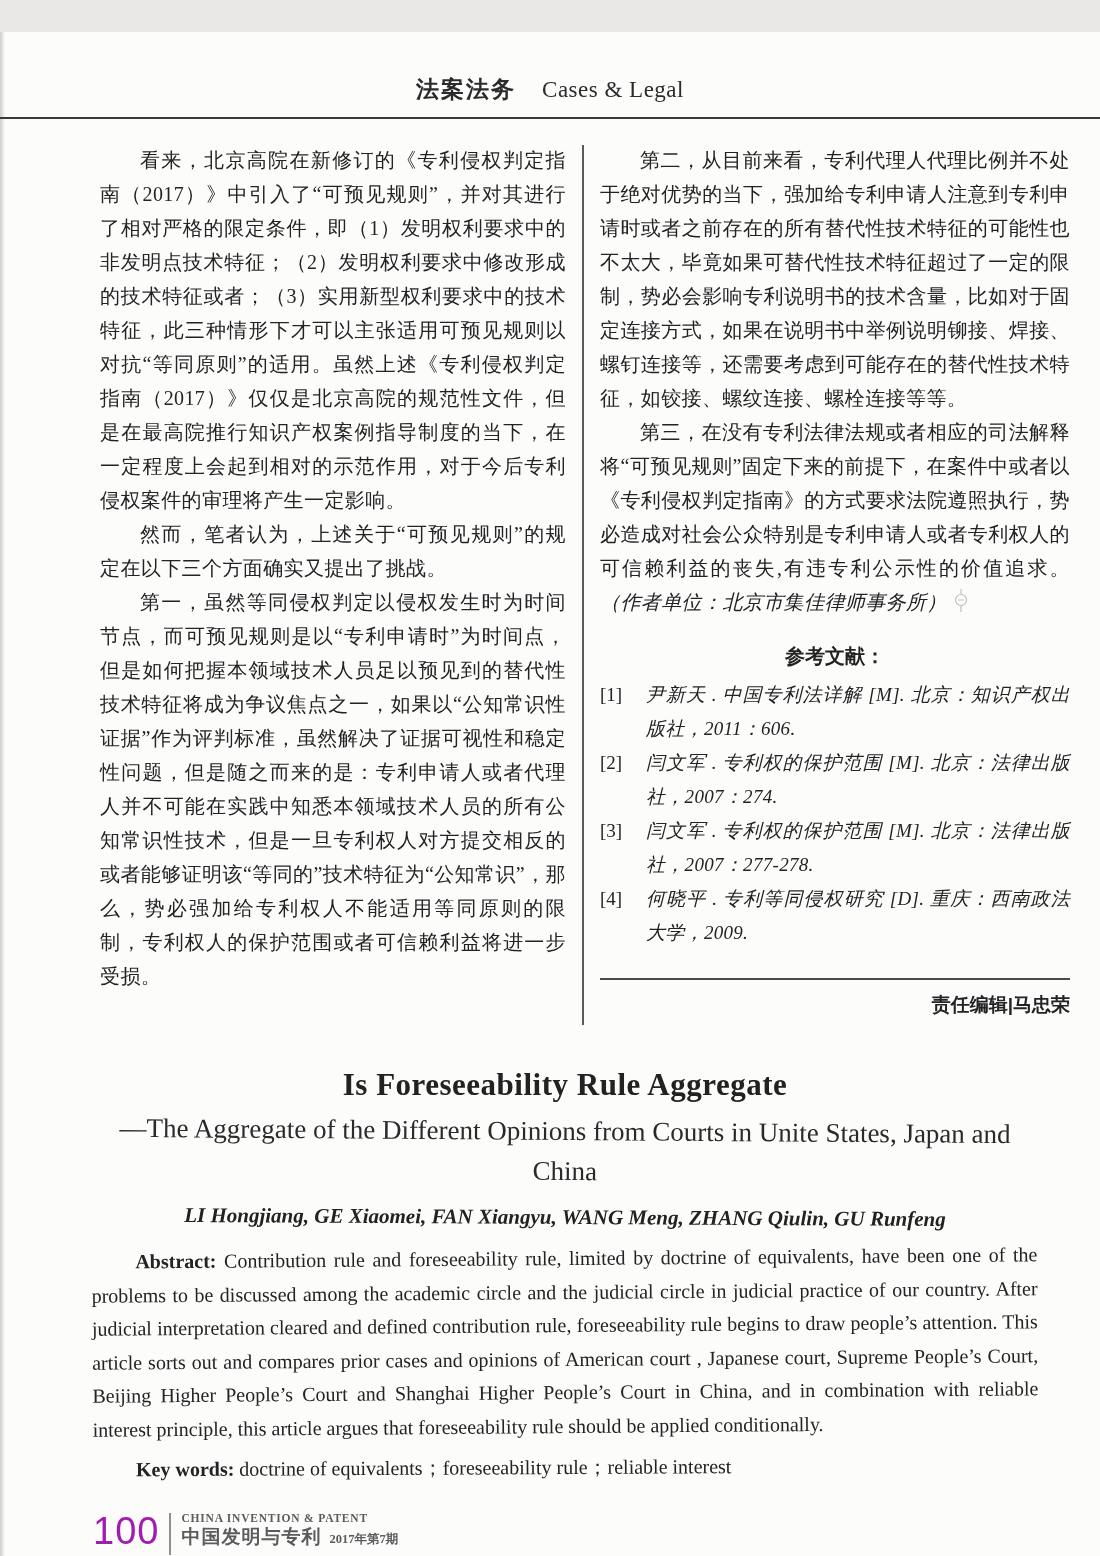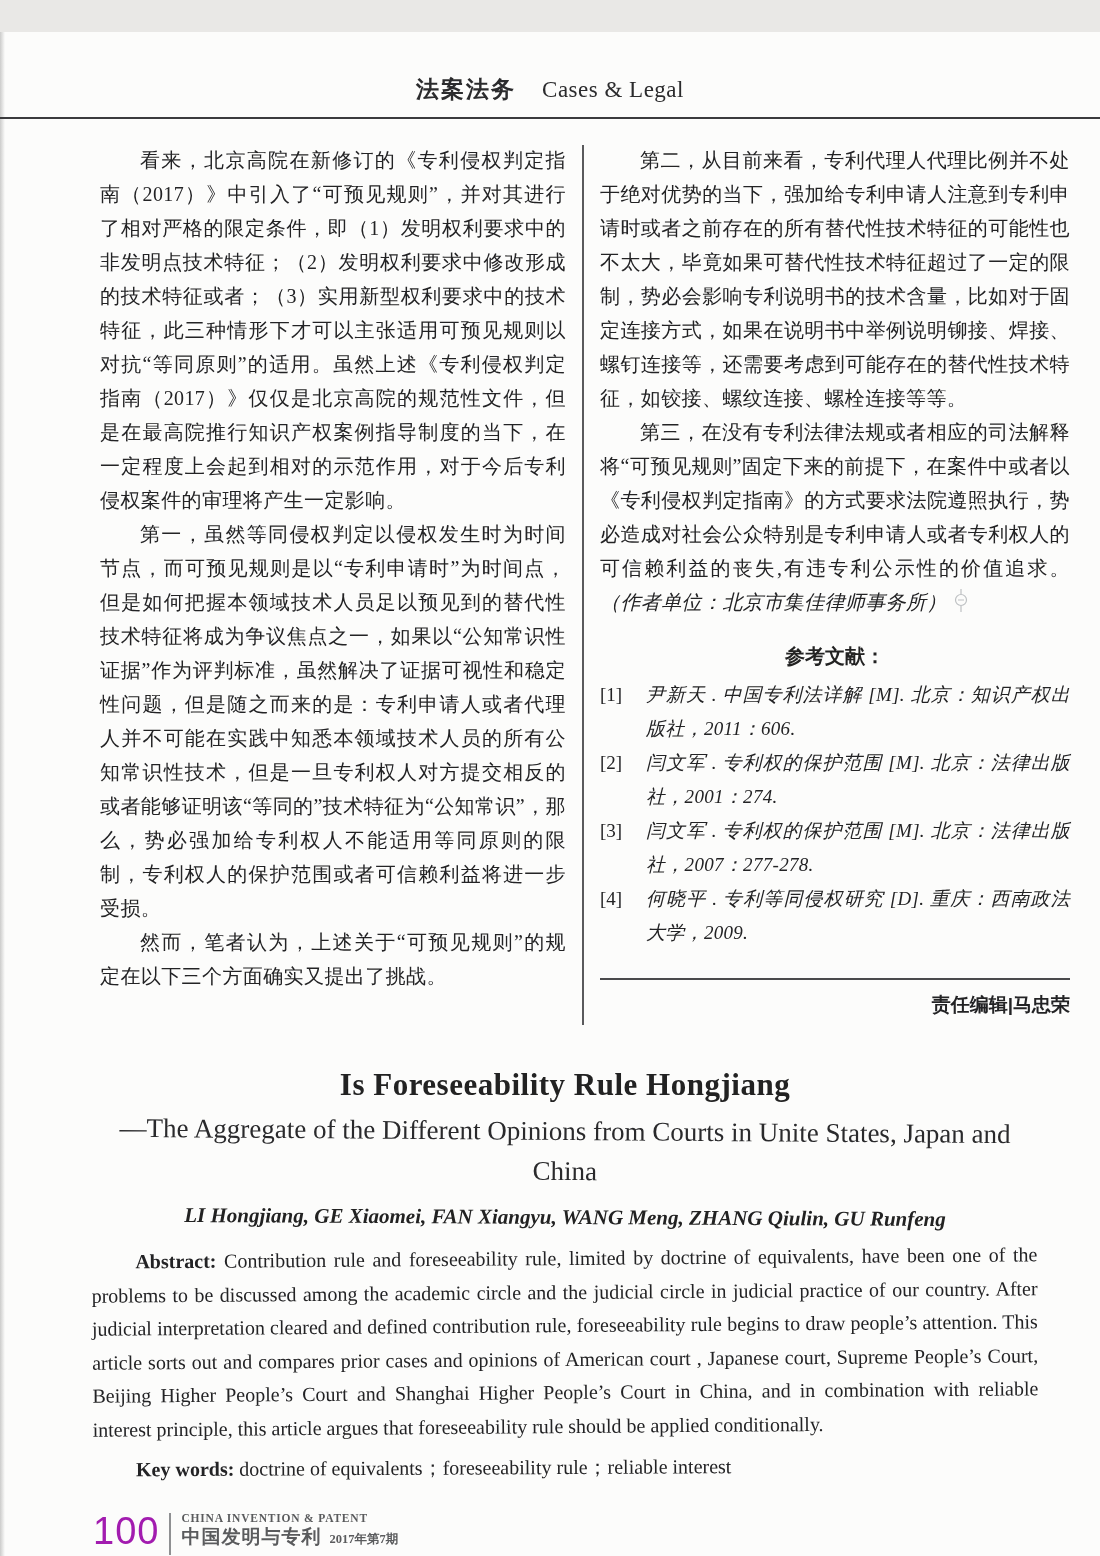--- a/index.html
+++ b/index.html
@@ -115,22 +115,22 @@
       <span class="header-zh">法案法务</span>
       <span class="header-en">Cases &amp; Legal</span>
     </div>
     <hr class="header-rule">
   </div>
 
   <div class="columns">
 
     <div class="col-left">
       <p class="zh-p indent">看来，北京高院在新修订的《专利侵权判定指南（2017）》中引入了“可预见规则”，并对其进行了相对严格的限定条件，即（1）发明权利要求中的非发明点技术特征；（2）发明权利要求中修改形成的技术特征或者；（3）实用新型权利要求中的技术特征，此三种情形下才可以主张适用可预见规则以对抗“等同原则”的适用。虽然上述《专利侵权判定指南（2017）》仅仅是北京高院的规范性文件，但是在最高院推行知识产权案例指导制度的当下，在一定程度上会起到相对的示范作用，对于今后专利侵权案件的审理将产生一定影响。</p>
+      <p class="zh-p indent">然而，笔者认为，上述关于“可预见规则”的规定在以下三个方面确实又提出了挑战。</p>
       <p class="zh-p indent">第一，虽然等同侵权判定以侵权发生时为时间节点，而可预见规则是以“专利申请时”为时间点，但是如何把握本领域技术人员足以预见到的替代性技术特征将成为争议焦点之一，如果以“公知常识性证据”作为评判标准，虽然解决了证据可视性和稳定性问题，但是随之而来的是：专利申请人或者代理人并不可能在实践中知悉本领域技术人员的所有公知常识性技术，但是一旦专利权人对方提交相反的或者能够证明该“等同的”技术特征为“公知常识”，那么，势必强加给专利权人不能适用等同原则的限制，专利权人的保护范围或者可信赖利益将进一步受损。</p>
-      <p class="zh-p indent">然而，笔者认为，上述关于“可预见规则”的规定在以下三个方面确实又提出了挑战。</p>
     </div>
 
     <div class="col-divider"></div>
 
     <div class="col-right">
       <p class="zh-p indent">第二，从目前来看，专利代理人代理比例并不处于绝对优势的当下，强加给专利申请人注意到专利申请时或者之前存在的所有替代性技术特征的可能性也不太大，毕竟如果可替代性技术特征超过了一定的限制，势必会影响专利说明书的技术含量，比如对于固定连接方式，如果在说明书中举例说明铆接、焊接、螺钉连接等，还需要考虑到可能存在的替代性技术特征，如铰接、螺纹连接、螺栓连接等等。</p>
       <p class="zh-p indent"><span>第三，在没有专利法律法规或者相应的司法解释将“可预见规则”固定下来的前提下，在案件中或者以《专利侵权判定指南》的方式要求法院遵照执行，势必造成对社会公众特别是专利申请人或者专利权人的可信赖利益的丧失,有违专利公示性的价值追求。</span><span class="kai">（作者单位：北京市集佳律师事务所）</span><svg class="article-end-seal" width="16" height="24" viewBox="0 0 16 24">
             <line x1="8" y1="0" x2="8" y2="5" stroke="#8a8f94" stroke-width="1.2"></line>
             <circle cx="8" cy="11" r="5.5" fill="none" stroke="#8a8f94" stroke-width="1.2"></circle>
             <line x1="5" y1="11" x2="11" y2="11" stroke="#8a8f94" stroke-width="1"></line>
@@ -138,39 +138,39 @@
           </svg></p>
 
       <div class="refs">
         <p class="refs-heading">参考文献：</p>
         <div class="ref-item">
           <span class="ref-num">[1]</span>
           <span class="ref-text">尹新天 . 中国专利法详解 [M]. 北京：知识产权出版社，2011：606.</span>
         </div>
         <div class="ref-item">
           <span class="ref-num">[2]</span>
-          <span class="ref-text">闫文军 . 专利权的保护范围 [M]. 北京：法律出版社，2001：274.</span>
+          <span class="ref-text">闫文军 . 专利权的保护范围 [M]. 北京：法律出版社，2007：274.</span>
         </div>
         <div class="ref-item">
           <span class="ref-num">[3]</span>
           <span class="ref-text">闫文军 . 专利权的保护范围 [M]. 北京：法律出版社，2007：277-278.</span>
         </div>
         <div class="ref-item">
           <span class="ref-num">[4]</span>
           <span class="ref-text">何晓平 . 专利等同侵权研究 [D]. 重庆：西南政法大学，2009.</span>
         </div>
       </div>
 
       <hr class="editor-rule">
       <p class="editor-line">责任编辑|马忠荣</p>
     </div>
   </div>
 
   <div class="en-section">
-    <h1 class="en-title">Is Foreseeability Rule Hongjiang</h1>
+    <h1 class="en-title">Is Foreseeability Rule Aggregate</h1>
     <p class="en-subtitle">—The Aggregate of the Different Opinions from Courts in Unite States, Japan and China</p>
     <p class="en-authors">LI Hongjiang, GE Xiaomei, FAN Xiangyu, WANG Meng, ZHANG Qiulin, GU Runfeng</p>
     <p class="en-abstract"><span class="b-label">Abstract:</span><span> Contribution rule and foreseeability rule, limited by doctrine of equivalents, have been one of the problems to be discussed among the academic circle and the judicial circle in judicial practice of our country. After judicial interpretation cleared and defined contribution rule, foreseeability rule begins to draw people’s attention. This article sorts out and compares prior cases and opinions of American court , Japanese court, Supreme People’s Court, Beijing Higher People’s Court and Shanghai Higher People’s Court in China, and in combination with reliable interest principle, this article argues that foreseeability rule should be applied conditionally.</span></p>
     <p class="en-keywords"><span class="b-label">Key words:</span><span> doctrine of equivalents；foreseeability rule；reliable interest</span></p>
   </div>
 
   <div class="footer">
     <span class="pg-num">100</span>
     <span class="pg-divider"></span>
     <span class="jr">

